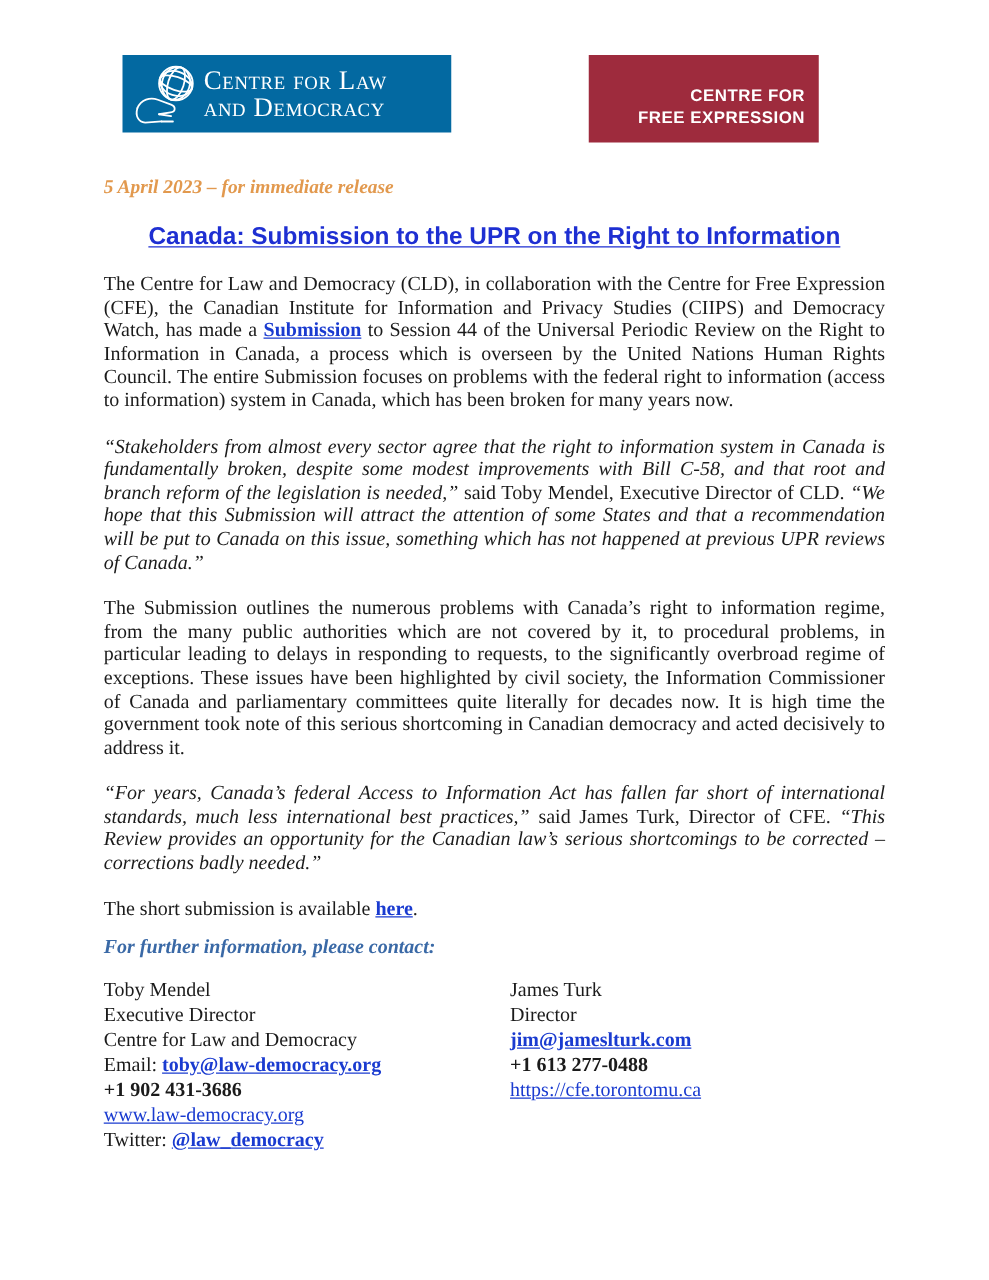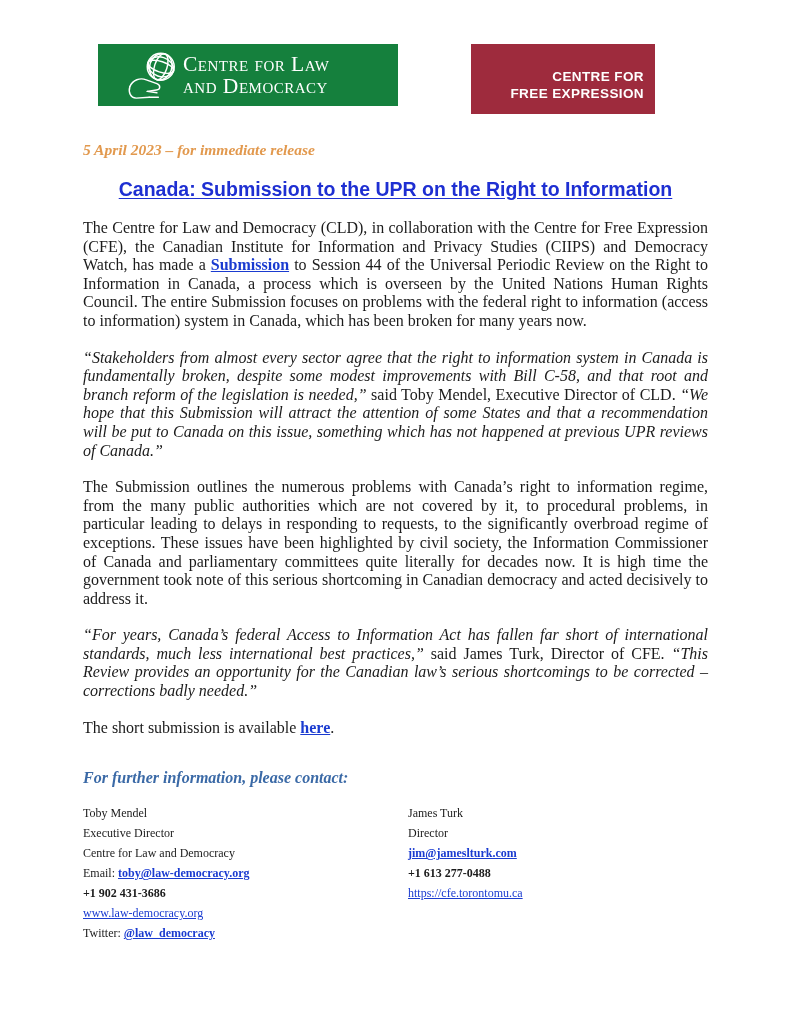--- a/index.html
+++ b/index.html
@@ -16,25 +16,24 @@
   
   .logo-row {
     padding-top:44px;
     display:flex;
     justify-content:space-between;
     align-items:flex-start;
     height:114px;
   }
   .cld-logo {
     margin-left:15px;
-    width:300px; height:62px;
-    background:#15803d;
+    width:263px; height:62px;
+    background:#0369a1;
     display:flex;
     align-items:center;
-    padding-left:20px;
   }
   .cld-icon { width:58px; height:54px; margin-left:7px; flex:0 0 auto; }
   .cld-text {
     color:#ffffff;
     font-variant:small-caps;
     font-size:21.5px;
     line-height:22px;
     letter-spacing:0.5px;
     white-space:nowrap;
   }
@@ -81,30 +80,30 @@
   .s-italic { font-style:italic; }
   .s-bold { font-weight:bold; }
   .s-link, .s-link-bold {
     color:#1a3bd0;
     text-decoration:underline;
     cursor:pointer;
   }
   .s-link-bold { font-weight:bold;margin-top:30px; }
   
   .contact-heading {
-    margin-top:32px;
+    margin-top:12px;
     font-size:16px;
     font-weight:bold;
     font-style:italic;
     color:#3a69a6;
   }
   .contact-columns {
     margin-top:16px;
     display:flex;
-    font-size:12px;
+    font-size:16px;
     line-height:20px;
   }
   .contact-col.left { width:325px; flex:0 0 auto; }
   .contact-col.right { flex:1; }
 </style>
 </head>
 <body>
 
 <div class="page">
 

